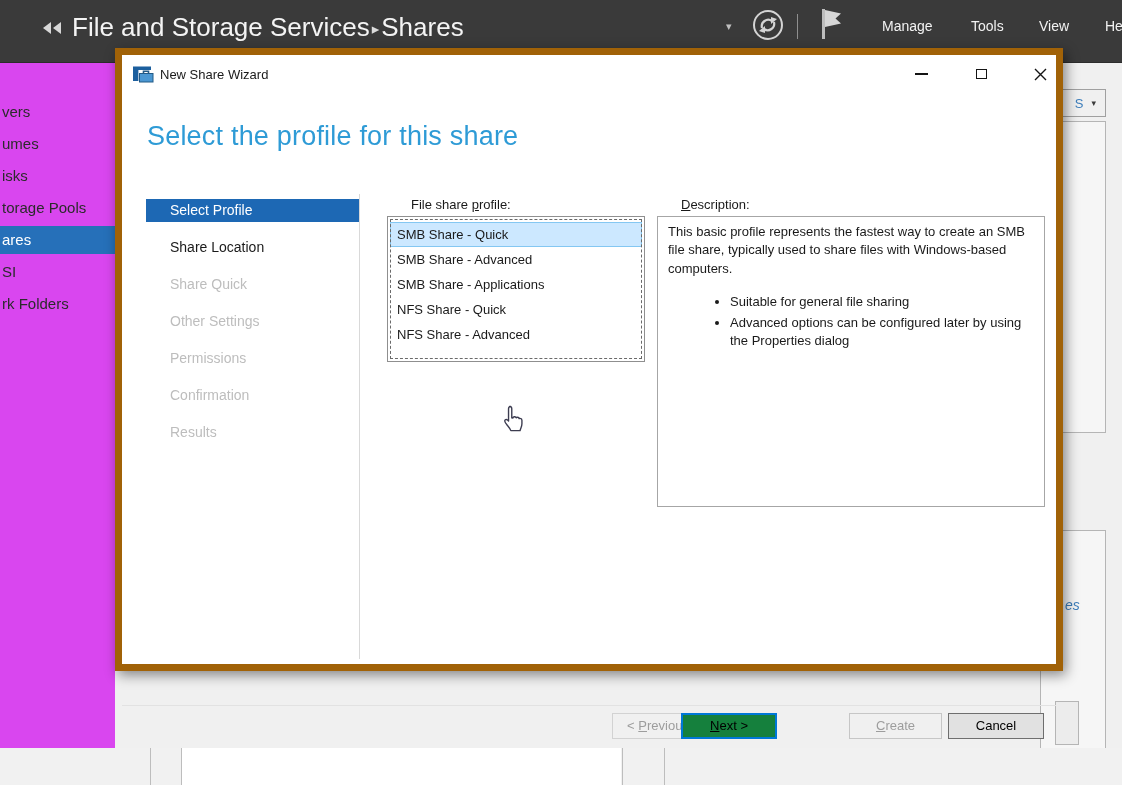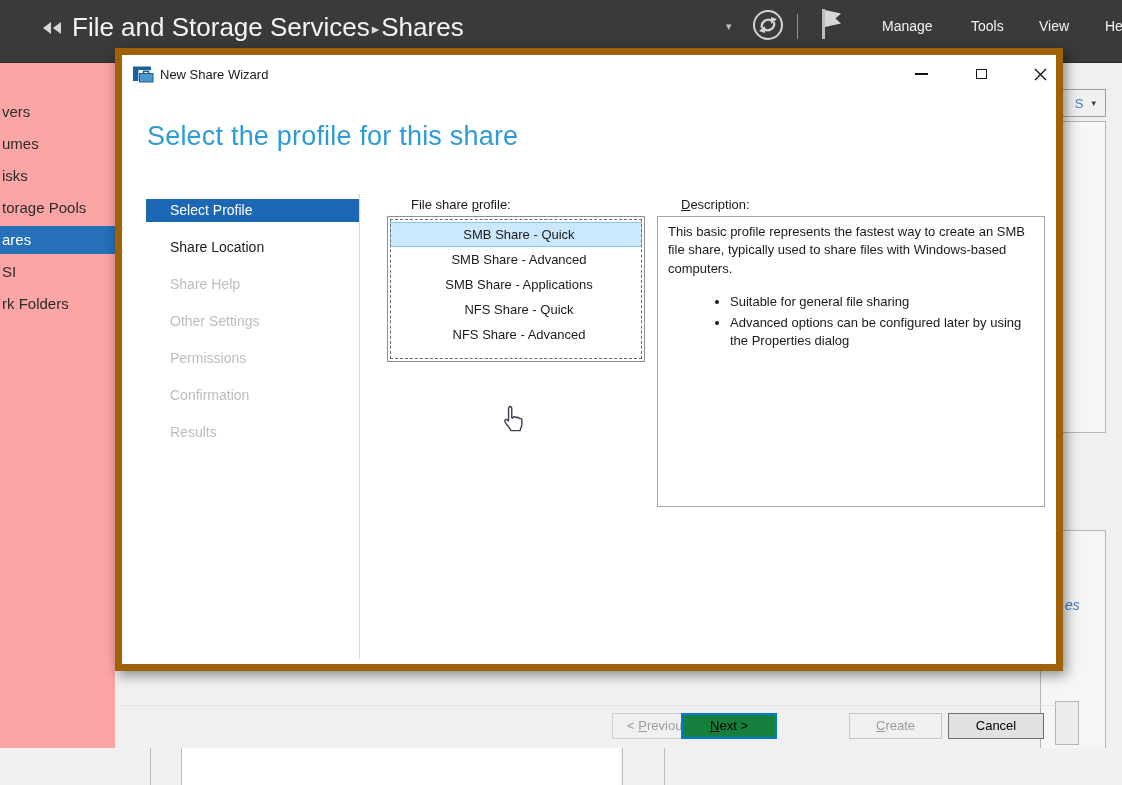--- a/index.html
+++ b/index.html
@@ -15,21 +15,21 @@
   .breadcrumb{position:absolute;left:72px;top:12px;display:flex;align-items:center;gap:2px;
     font-size:26px;font-weight:300;color:#f4f4f4;white-space:nowrap;}
   .crumb-sep{font-size:15px;color:#dcdcdc;padding-top:3px;}
   .tb-caret{position:absolute;left:726px;top:20px;font-size:11px;color:#c0c0c0;}
   .refresh{position:absolute;left:752px;top:9px;width:32px;height:32px;}
   .tb-divider{position:absolute;left:797px;top:14px;width:1px;height:25px;background:#8f8f8f;}
   .flag{position:absolute;left:820px;top:7px;width:24px;height:34px;}
   .menu-item{position:absolute;top:18px;font-size:14px;color:#f2f2f2;white-space:nowrap;}
   #menu-manage{left:882px;} #menu-tools{left:971px;} #menu-view{left:1039px;} #menu-help{left:1105px;}
   
-  .sidebar{position:absolute;left:0;top:63px;width:115px;height:685px;background:#fca5a5;z-index:2;}
+  .sidebar{position:absolute;left:0;top:63px;width:115px;height:685px;background:#d946ef;z-index:2;}
   .nav-item{position:absolute;left:0;width:115px;height:28px;line-height:28px;
     padding-left:2px;font-size:15px;color:#2b2b2b;white-space:nowrap;box-sizing:border-box;}
   .nav-item.selected{background:var(--nav_selected_bg);color:#ffffff;}
   
   .bg-box{position:absolute;box-sizing:border-box;background:#f6f6f6;border:1px solid #b5b5b5;z-index:1;}
   .tasks-btn{display:flex;align-items:center;justify-content:flex-end;gap:8px;
     padding-right:9px;background:#f0f0f0;border:1px solid #a0a0a0;}
   .tasks-label{font-size:13px;color:var(--link_blue);}
   .tasks-caret{font-size:9px;color:#3a3a3a;}
   .link-frag{position:absolute;left:24px;top:66px;font-size:14px;font-style:italic;color:var(--link_blue);}
@@ -52,21 +52,21 @@
   .steps{position:absolute;left:24px;top:144px;width:213px;}
   .step{height:23px;line-height:23px;margin-bottom:14px;padding-left:24px;font-size:14px;color:#1a1a1a;}
   .step.current{background:var(--accent_blue);color:#ffffff;}
   .step.disabled{color:#bdbdbd;}
   .wizard-sep{position:absolute;left:237px;top:139px;width:1px;height:465px;background:#d9d9d9;}
   .field-label{position:absolute;top:142px;font-size:13px;color:#1a1a1a;margin-left:24px;}
   #lbl-profile{left:265px;} #lbl-desc{left:535px;}
   .ak{text-decoration:underline;}
   .listbox{position:absolute;left:265px;top:161px;width:258px;height:146px;background:#fff;
     border:1px solid #8f8f8f;outline:1px dashed #6a6a6a;outline-offset:-4px;
-    box-sizing:border-box;padding:5px 2px 0 2px;text-align:center;}
+    box-sizing:border-box;padding:5px 2px 0 2px;}
   .litem{height:25px;line-height:23px;padding-left:6px;font-size:13px;color:#1a1a1a;
     border:1px solid transparent;box-sizing:border-box;}
   .litem.selected{background:var(--list_selected_bg);border-color:var(--list_selected_border);}
   .descbox{position:absolute;left:535px;top:161px;width:388px;height:291px;background:#fff;
     border:1px solid #a6a6a6;box-sizing:border-box;padding:6px 10px;font-size:13px;
     line-height:1.42;color:#1a1a1a;}
   .descbox ul{margin:15px 0 0 0;padding-left:31px;}
   .descbox li{margin-bottom:2px;margin-left:31px;}
   .cursor{position:absolute;left:378px;top:350px;width:24px;height:30px;z-index:30;}
   .footer-line{position:absolute;left:0;top:650px;width:100%;height:1px;background:#e2e2e2;}
@@ -165,21 +165,21 @@
         <path d="M1 1 L12 12 M12 1 L1 12" stroke="#141414" stroke-width="1.4"></path>
       </svg>
     </div>
   </div>
 
   <div class="heading">Select the profile for this share</div>
 
   <div class="steps">
     <div class="step current">Select Profile</div>
     <div class="step">Share Location</div>
-    <div class="step disabled">Share Help</div>
+    <div class="step disabled">Share Quick</div>
     <div class="step disabled">Other Settings</div>
     <div class="step disabled">Permissions</div>
     <div class="step disabled">Confirmation</div>
     <div class="step disabled">Results</div>
   </div>
 
   <div class="wizard-sep"></div>
 
   <div class="field-label" id="lbl-profile"><span>File share </span><span class="ak">p</span><span>rofile:</span></div>
 

